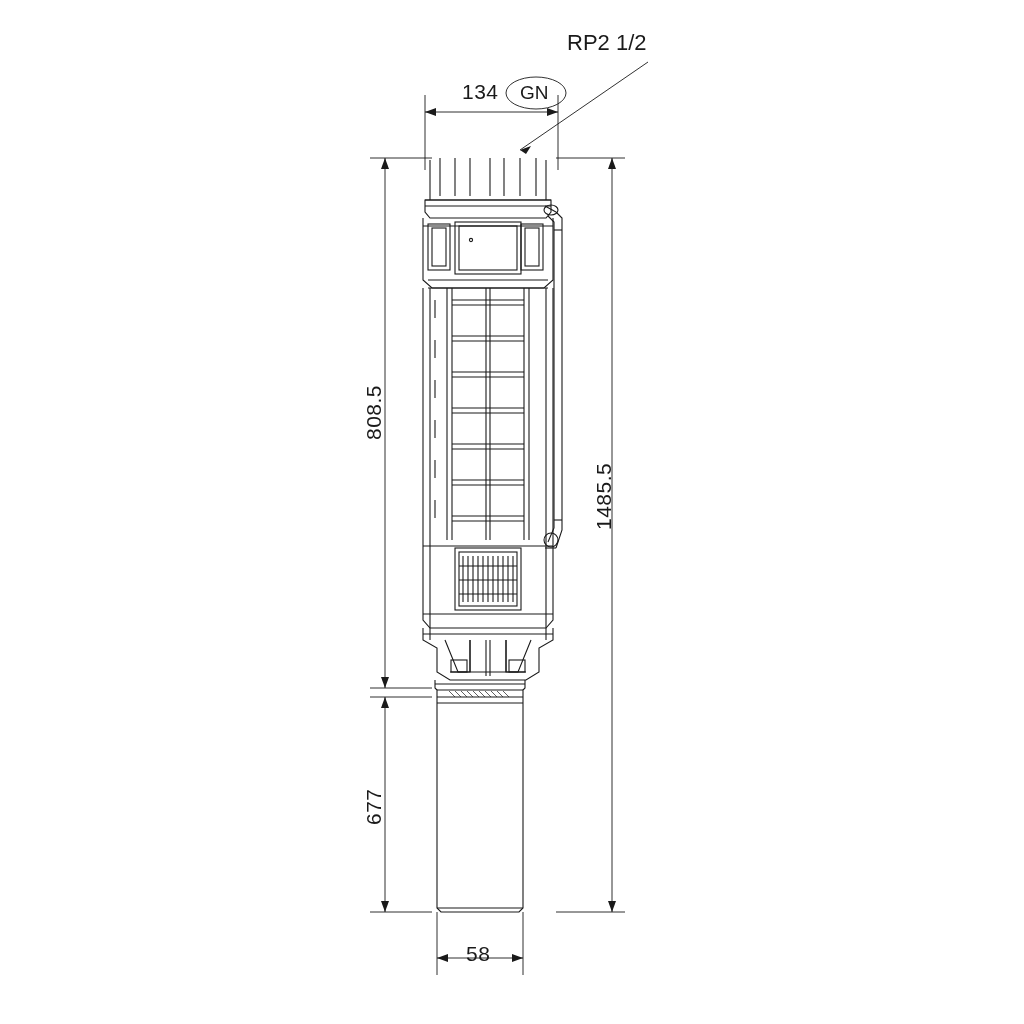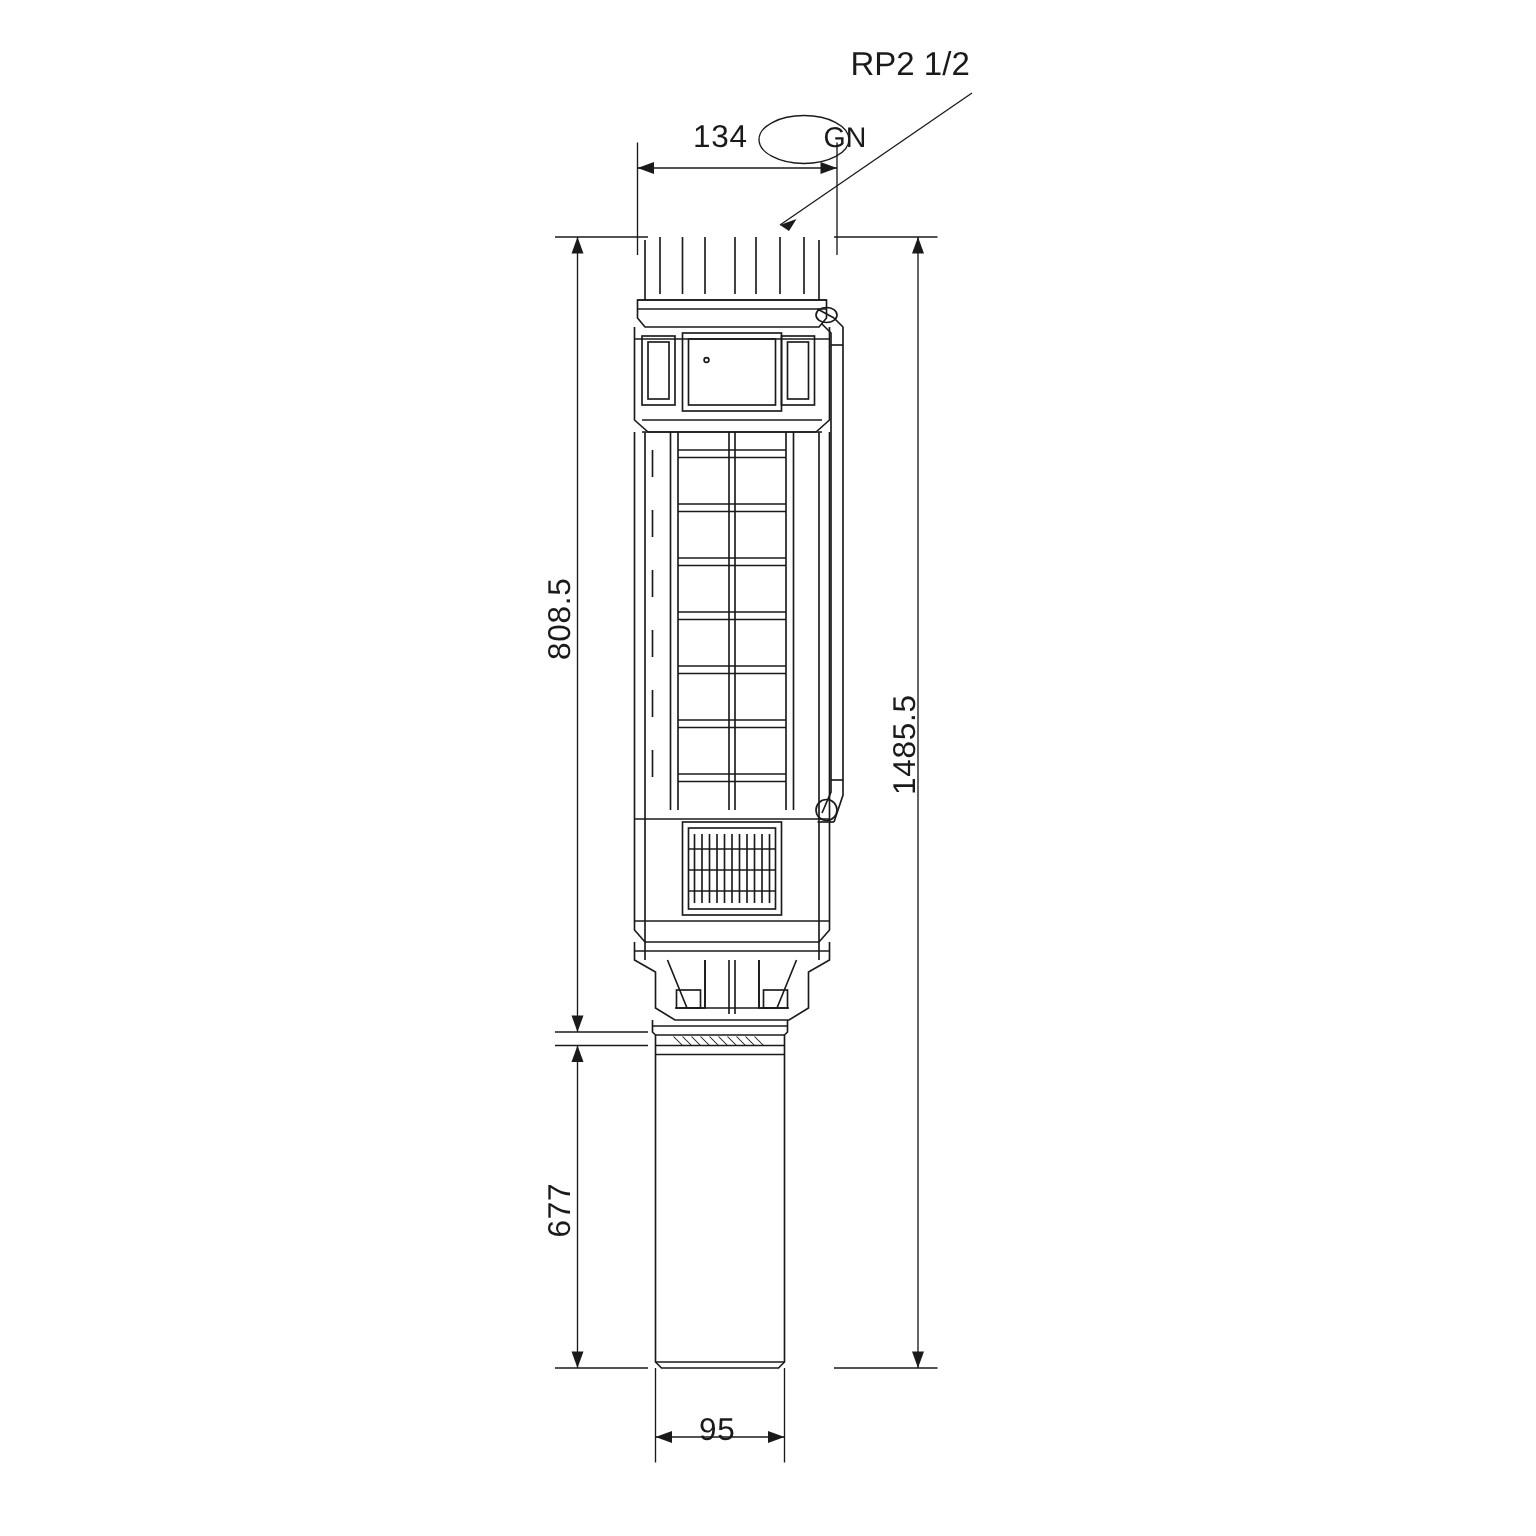--- a/index.html
+++ b/index.html
@@ -252,25 +252,25 @@
           <line x1="497" y1="691" x2="503" y2="697"></line>
           <line x1="503" y1="691" x2="509" y2="697"></line>
         </g>
       </g>
 
     </g>
   </svg>
 
   <div class="callout-label" style="left:567px; top:30px;">RP2 1/2</div>
 
-  <div class="gn-label" style="left:549px; top:82px;">GN</div>
+  <div class="gn-label" style="left:520px; top:82px;">GN</div>
 
   <div class="dim-label" style="left:438px; top:80px;margin-left:24px;">134</div>
 
   <div class="dim-label rot90" style="left:362px; top:440px;">808.5</div>
 
   <div class="dim-label rot90" style="left:592px; top:530px;">1485.5</div>
 
   <div class="dim-label rot90" style="left:362px; top:825px;">677</div>
 
-  <div class="dim-label" style="left:466px; top:942px;">95</div>
+  <div class="dim-label" style="left:466px; top:942px;">58</div>
 
 </div>
 
 </body></html>

